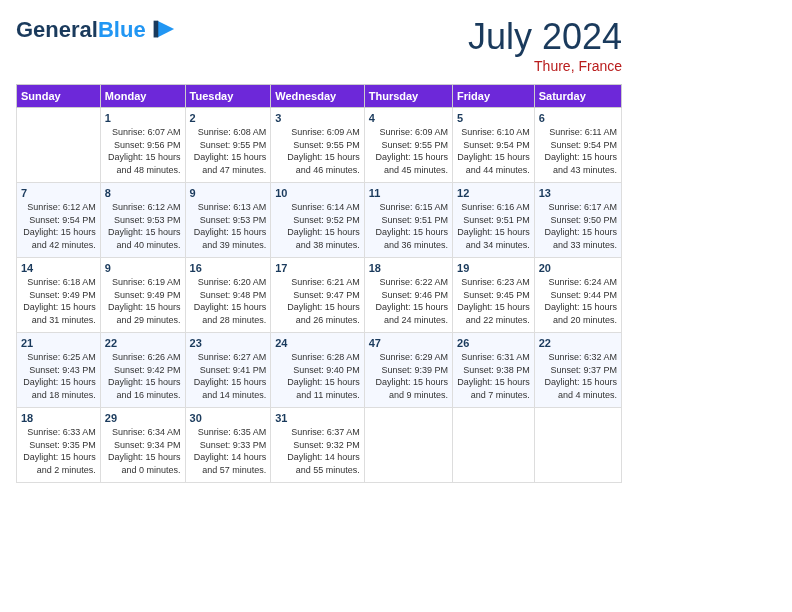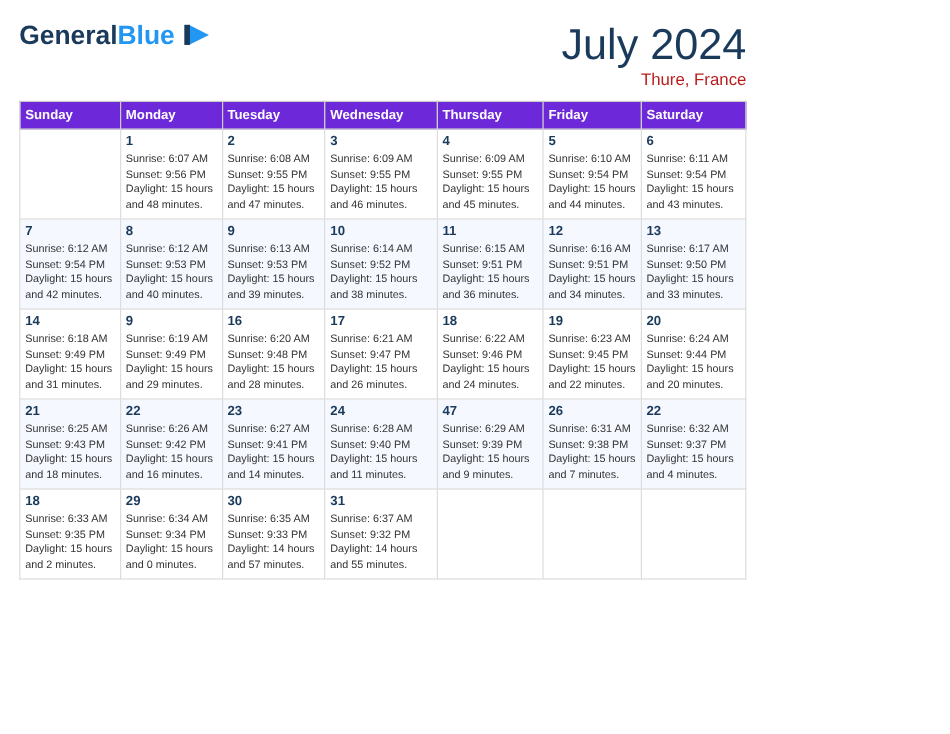--- a/index.html
+++ b/index.html
@@ -82,20 +82,21 @@
       font-weight: bold;
       font-size: 11px;
       color: #1a3a5c;
       display: block;
       margin-bottom: 2px;
     }
     .day-info {
       font-size: 9px;
       color: #333;
       line-height: 1.4;
+      text-align: right;
     }
     .empty-cell {
       background: #fff !important;
     }
   </style>
 </head>
 <body>
 
 <div class="container">
   <div class="header">

